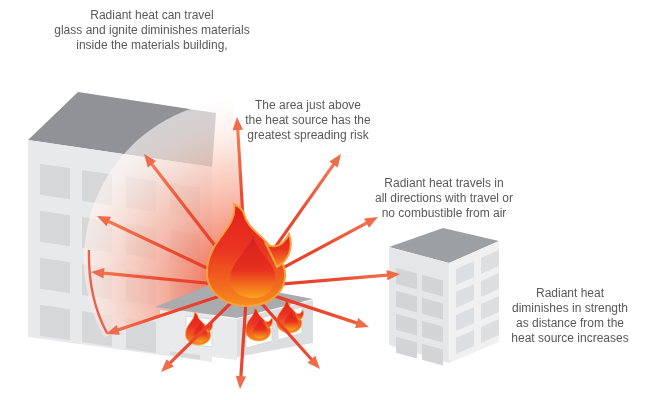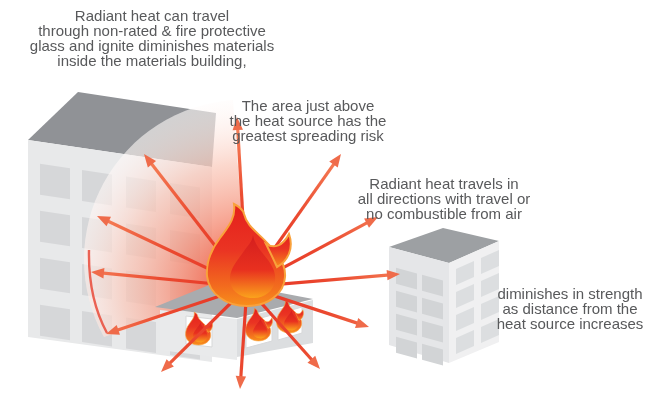--- a/index.html
+++ b/index.html
@@ -1,21 +1,21 @@
 <!DOCTYPE html>
 <html><head>
 <meta charset="utf-8">
 <style>
   html,body{margin:0;padding:0;background:#ffffff;}
   body{width:650px;height:400px;position:relative;overflow:hidden;
        font-family:"Liberation Sans", sans-serif;}
   .stage{position:absolute;inset:0;}
   svg{position:absolute;left:0;top:0;}
   .anno{position:absolute;transform:translateX(-50%);text-align:center;
-        font-size:15px;line-height:15px;color:#58595b;white-space:nowrap;}
+        font-size:12px;line-height:15px;color:#58595b;white-space:nowrap;}
   .anno .line{display:block;}
 </style>
 </head>
 <body>
 
 <div class="stage">
 
 <svg width="650" height="400" viewBox="0 0 650 400">
   <defs>
     <radialGradient id="fanGrad" gradientUnits="userSpaceOnUse" cx="247" cy="287" r="200">
@@ -147,36 +147,36 @@
         <polygon points="400,274 387.4869175932814,280.28193988212803 386.60643006263274,269.91927894449367" fill="#ef6b4a" stroke="none"></polygon>
         <polygon points="378,217 368.9849533230217,227.71302634235084 364.0835687219462,218.54043516033803" fill="#ef6b4a" stroke="none"></polygon>
         <polygon points="341,154 337.7433145105794,167.61741530625386 329.2503896067962,161.6148969532041" fill="#ef6b4a" stroke="none"></polygon>
       </g>
 
   <use href="#flameShape"></use>
 </svg>
 
 <div class="anno" style="left:152px;top:8px">
   <span class="line">Radiant heat can travel</span>
-  <span class="line">through non-rated &amp; fire protective</span>
   <span class="line">glass and ignite diminishes materials</span>
   <span class="line">inside the materials building,</span>
 </div>
 
 <div class="anno" style="left:308px;top:98px">
   <span class="line">The area just above</span>
   <span class="line">the heat source has the</span>
   <span class="line">greatest spreading risk</span>
 </div>
 
 <div class="anno" style="left:444px;top:176px">
   <span class="line">Radiant heat travels in</span>
   <span class="line">all directions with travel or</span>
   <span class="line">no combustible from air</span>
 </div>
 
 <div class="anno" style="left:570px;top:286px">
+  <span class="line">Radiant heat</span>
   <span class="line">diminishes in strength</span>
   <span class="line">as distance from the</span>
   <span class="line">heat source increases</span>
 </div>
 
 </div>
 
 </body></html>

